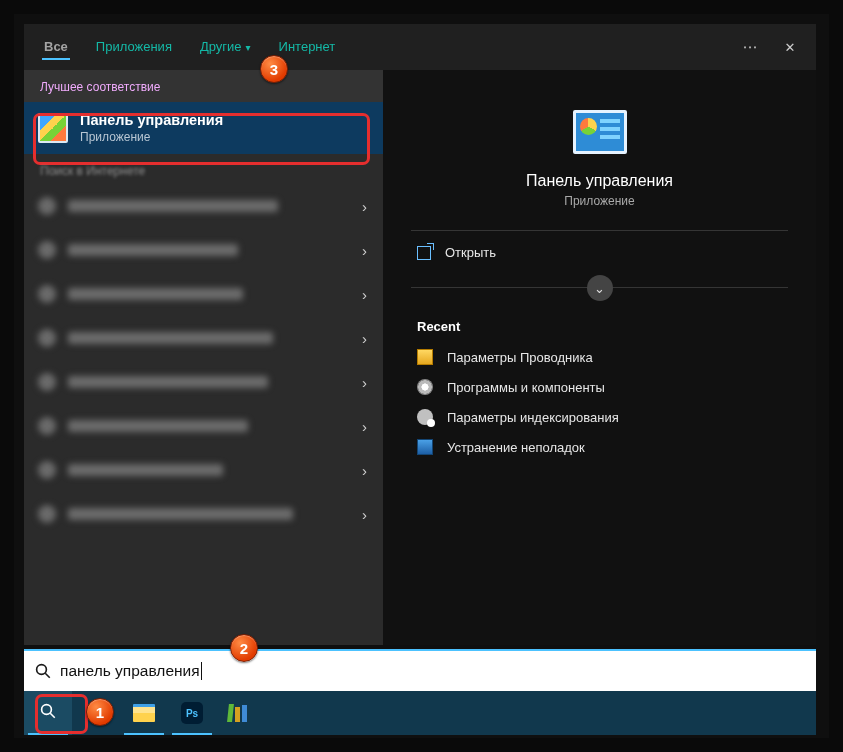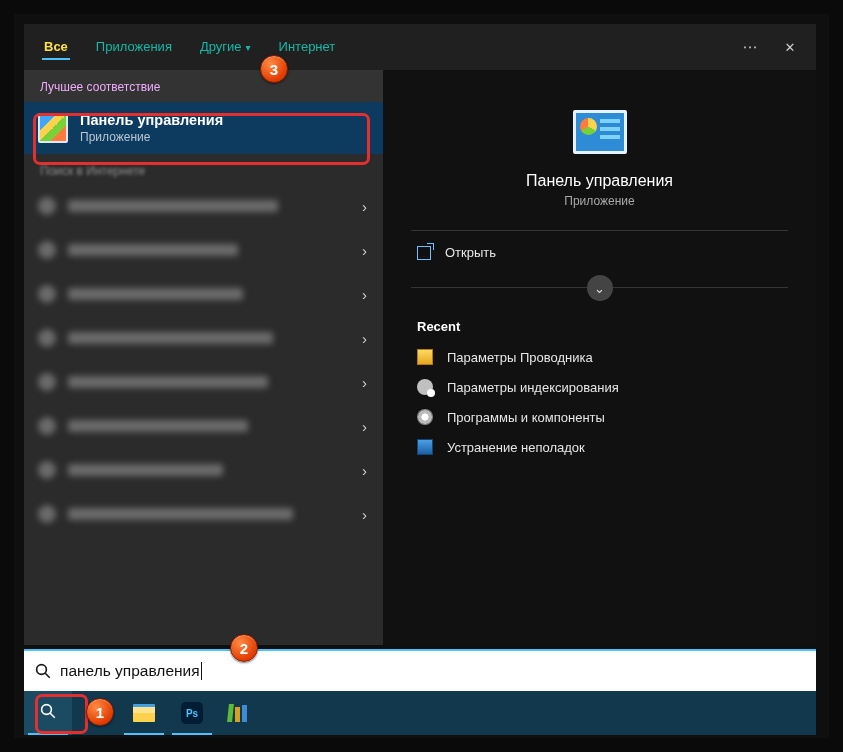--- a/index.html
+++ b/index.html
@@ -36,21 +36,21 @@
     position: relative;
   }
   .tab {
     padding: 10px 14px 12px;
     font-size: 13px;
     color: #14b8a6;
     position: relative;
     cursor: default;
   }
   .tab.active {
-    color: #fde047;
+    color: #a3a3a3;
     font-weight: 600;
   }
   .tab.active::after {
     content: "";
     position: absolute;
     left: 12px; right: 12px; bottom: 6px;
     height: 2px;
     background: #4cc2ff;
   }
   .tab .caret {
@@ -452,26 +452,26 @@
           </div>
         </div>
 
         <div class="recent-label">Recent</div>
 
         <div class="recent-item">
           <span class="ri-ic file"></span>
           <span>Параметры Проводника</span>
         </div>
         <div class="recent-item">
+          <span class="ri-ic disc"></span>
+          <span>Программы и компоненты</span>
+        </div>
+        <div class="recent-item">
           <span class="ri-ic index"></span>
           <span>Параметры индексирования</span>
-        </div>
-        <div class="recent-item">
-          <span class="ri-ic disc"></span>
-          <span>Программы и компоненты</span>
         </div>
         <div class="recent-item">
           <span class="ri-ic trbl"></span>
           <span>Устранение неполадок</span>
         </div>
 
       </div>
 
     </div>
 

